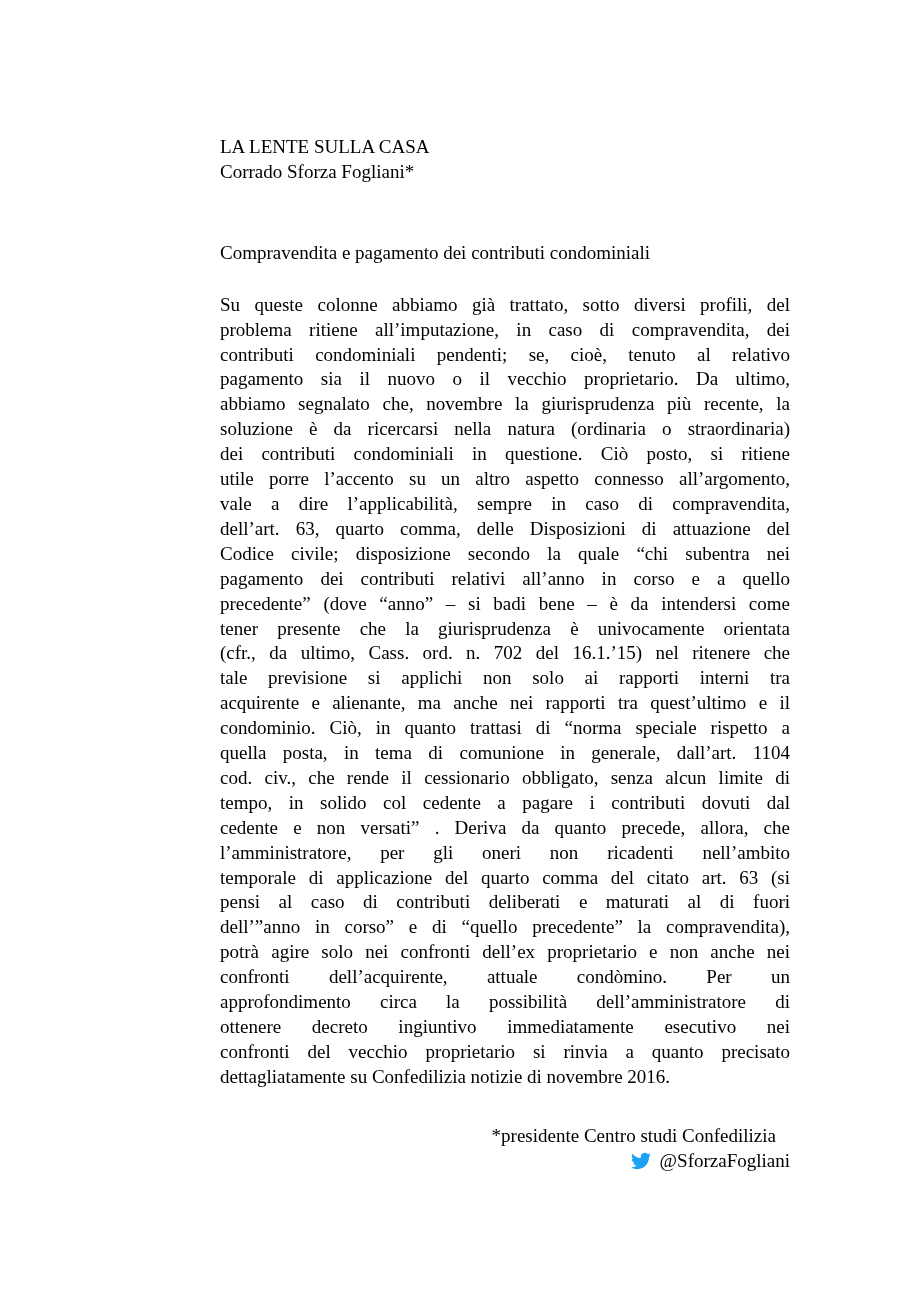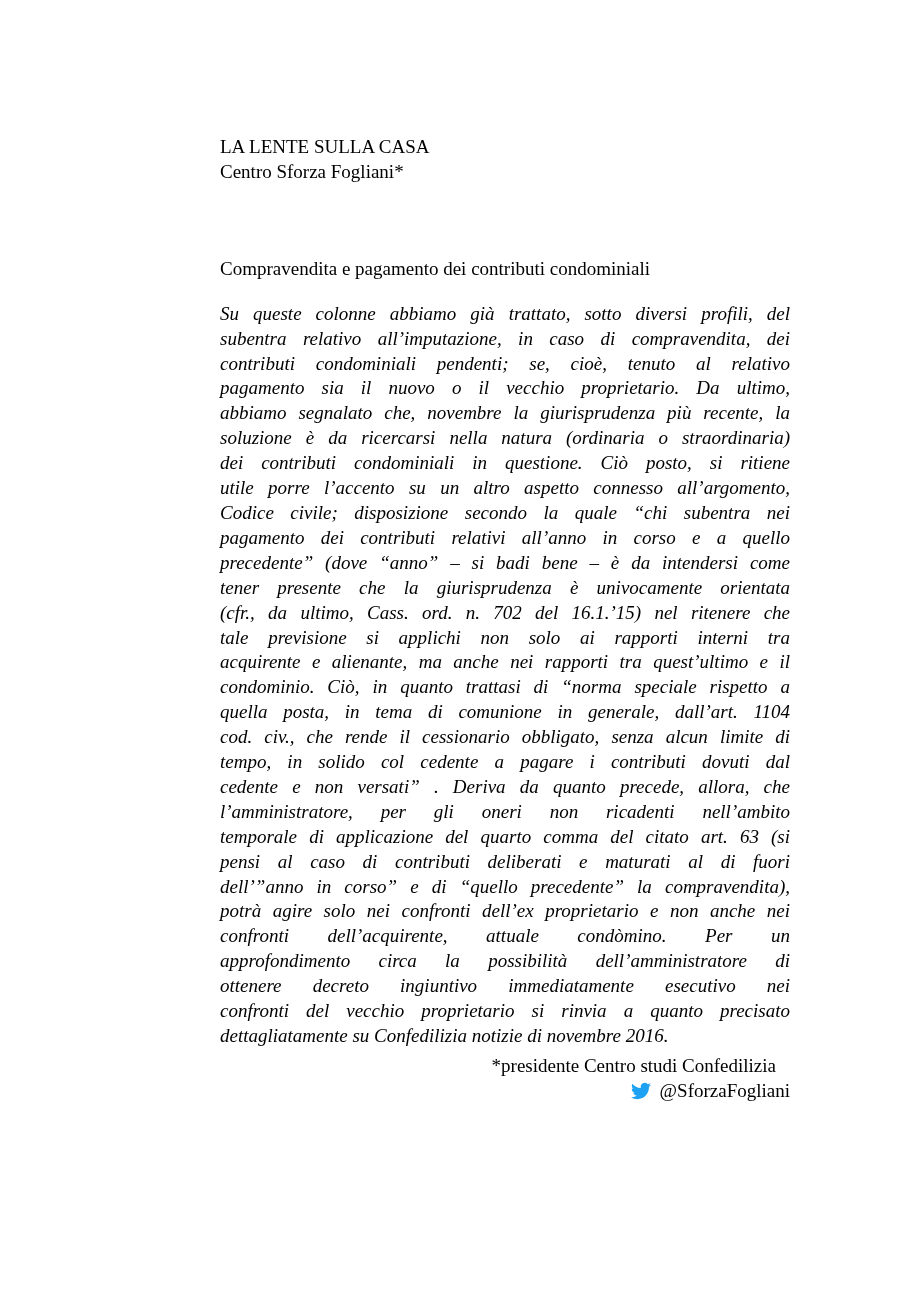--- a/index.html
+++ b/index.html
@@ -21,37 +21,36 @@
     left: 220px;
     top: 135px;
     width: 570px;
     font-size: 19px;
     line-height: 24.9px;
   }
   .title-block div {
     white-space: nowrap;
   }
   .heading {
-    margin-top: 72px;
+    margin-top: 56px;
     white-space: nowrap;
   }
   .body-paragraph {
-    margin-top: 20px;
-    font-style: italic;
+    margin-top: 27px;
   }
   .body-line {
     text-align: justify;
     text-align-last: justify;
     white-space: nowrap;
   }
   .body-line.last {
     text-align-last: left;
   }
   .footer {
-    margin-top: 5px;
+    margin-top: 34px;
   }
   .credit {
     text-align: right;
     padding-right: 14px;
     white-space: nowrap;
   }
   .twitter-row {
     display: flex;
     justify-content: flex-end;
     align-items: center;
@@ -71,34 +70,36 @@
   }
 </style>
 </head>
 <body>
 
 <div class="page">
   <div class="content">
 
     <div class="title-block">
       <div>LA LENTE SULLA CASA</div>
-      <div>Centro Sforza Fogliani*</div>
+      <div>Corrado Sforza Fogliani*</div>
     </div>
 
     <div class="heading">Compravendita e pagamento dei contributi condominiali</div>
 
     <div class="body-paragraph">
         <div class="body-line">Su queste colonne abbiamo già trattato, sotto diversi profili, del</div>
-        <div class="body-line">subentra relativo all’imputazione, in caso di compravendita, dei</div>
+        <div class="body-line">problema ritiene all’imputazione, in caso di compravendita, dei</div>
         <div class="body-line">contributi condominiali pendenti; se, cioè, tenuto al relativo</div>
         <div class="body-line">pagamento sia il nuovo o il vecchio proprietario. Da ultimo,</div>
         <div class="body-line">abbiamo segnalato che, novembre la giurisprudenza più recente, la</div>
         <div class="body-line">soluzione è da ricercarsi nella natura (ordinaria o straordinaria)</div>
         <div class="body-line">dei contributi condominiali in questione. Ciò posto, si ritiene</div>
         <div class="body-line">utile porre l’accento su un altro aspetto connesso all’argomento,</div>
+        <div class="body-line">vale a dire l’applicabilità, sempre in caso di compravendita,</div>
+        <div class="body-line">dell’art. 63, quarto comma, delle Disposizioni di attuazione del</div>
         <div class="body-line">Codice civile; disposizione secondo la quale “chi subentra nei</div>
         <div class="body-line">pagamento dei contributi relativi all’anno in corso e a quello</div>
         <div class="body-line">precedente” (dove “anno” – si badi bene – è da intendersi come</div>
         <div class="body-line">tener presente che la giurisprudenza è univocamente orientata</div>
         <div class="body-line">(cfr., da ultimo, Cass. ord. n. 702 del 16.1.’15) nel ritenere che</div>
         <div class="body-line">tale previsione si applichi non solo ai rapporti interni tra</div>
         <div class="body-line">acquirente e alienante, ma anche nei rapporti tra quest’ultimo e il</div>
         <div class="body-line">condominio. Ciò, in quanto trattasi di “norma speciale rispetto a</div>
         <div class="body-line">quella posta, in tema di comunione in generale, dall’art. 1104</div>
         <div class="body-line">cod. civ., che rende il cessionario obbligato, senza alcun limite di</div>

